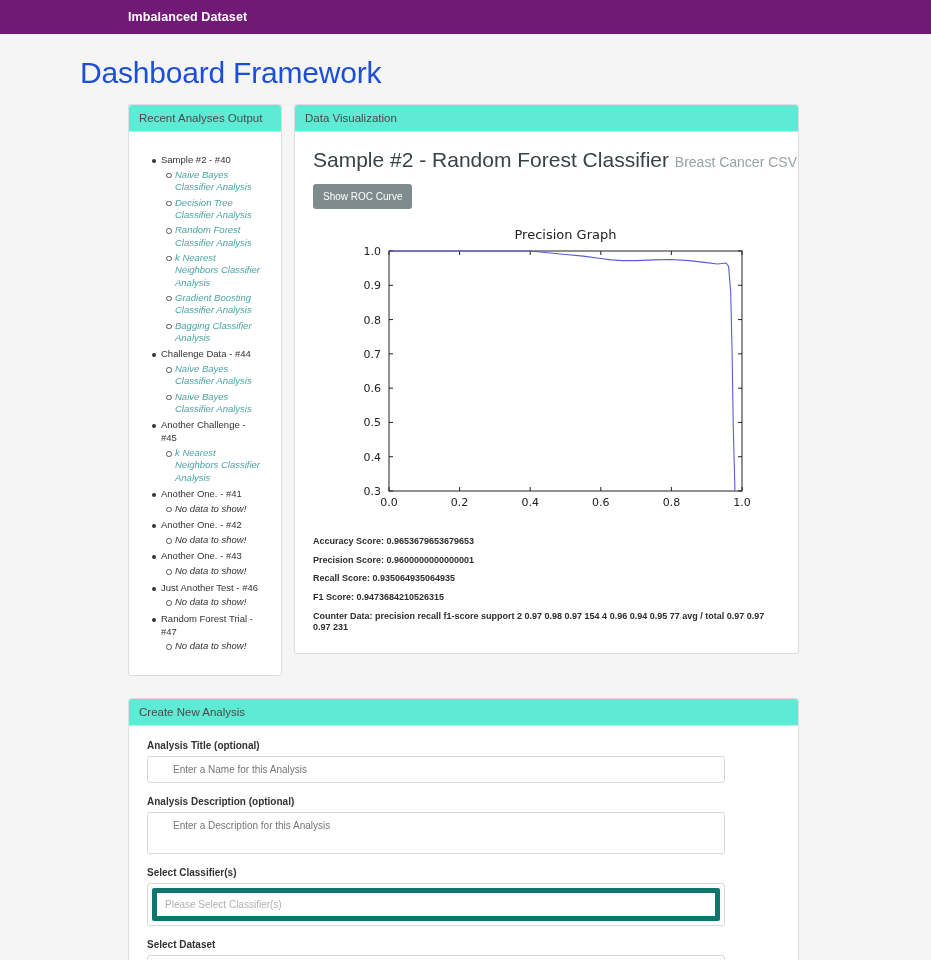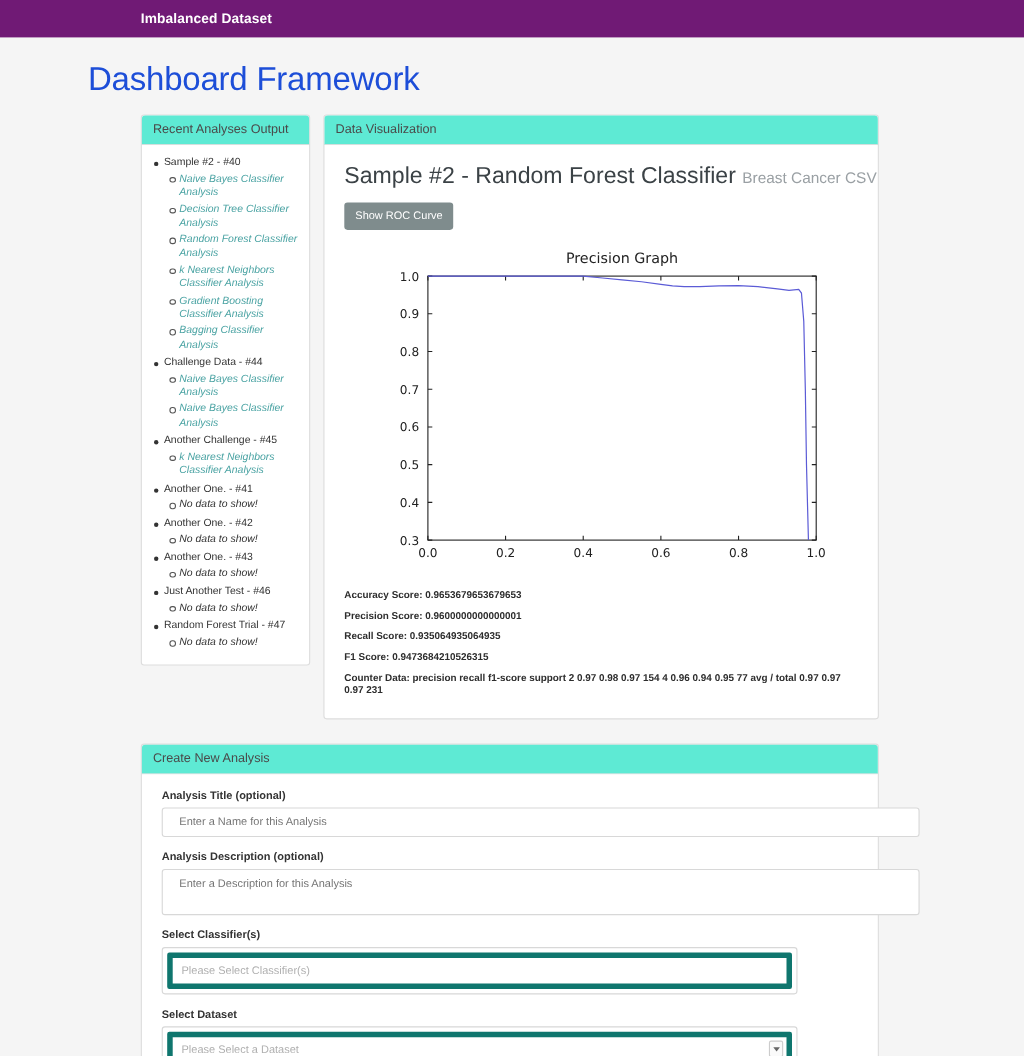--- a/index.html
+++ b/index.html
@@ -54,21 +54,21 @@
     padding: 7px 10px;
     font-size: 11.5px;
     color: #4a4a4a;
     border-radius: 3px 3px 0 0;
   }
   .panel-body { padding: 10px; }
 
   
   .left-panel { width: 154px; flex: 0 0 154px; }
   .left-panel .panel-body { padding: 10px 8px 10px 6px; }
-  ul.tree { list-style: none; margin: 0; padding: 0 0 0 14px; }
+  ul.tree { list-style: none; margin: 12px; padding: 0 0 0 14px; }
   ul.tree li { font-size: 9.5px; line-height: 1.35; position: relative; color: #333; margin-bottom: 2px;}
   ul.tree > li { margin-bottom: 3px; }
   ul.tree > li::before {
     content: "";
     position: absolute;
     left: -9px; top: 5px;
     width: 4px; height: 4px;
     border-radius: 50%;
     background: #333;
   }
@@ -126,26 +126,26 @@
   .form-label {
     display: block;
     font-size: 10px;
     font-weight: bold;
     color: #333;
     margin: 0 0 5px 0;
   }
   .form-group { margin-bottom: 13px; }
   .form-control {
     display: block;
-    width: 689px;
+    width: 578px;
     border: 1px solid #d8d8d8;
     border-radius: 3px;
     font-size: 10px;
     color: #b9b9b9;
-    padding: 7px 15px;
+    padding: 7px 25px;
     background: #fff;
     font-family: "Liberation Sans", sans-serif;
     outline: none;
   }
   textarea.form-control { height: 42px; resize: none; }
   .select-wrap {
     width: 578px;
     border: 1px solid #d8d8d8;
     border-radius: 3px;
     padding: 4px;

